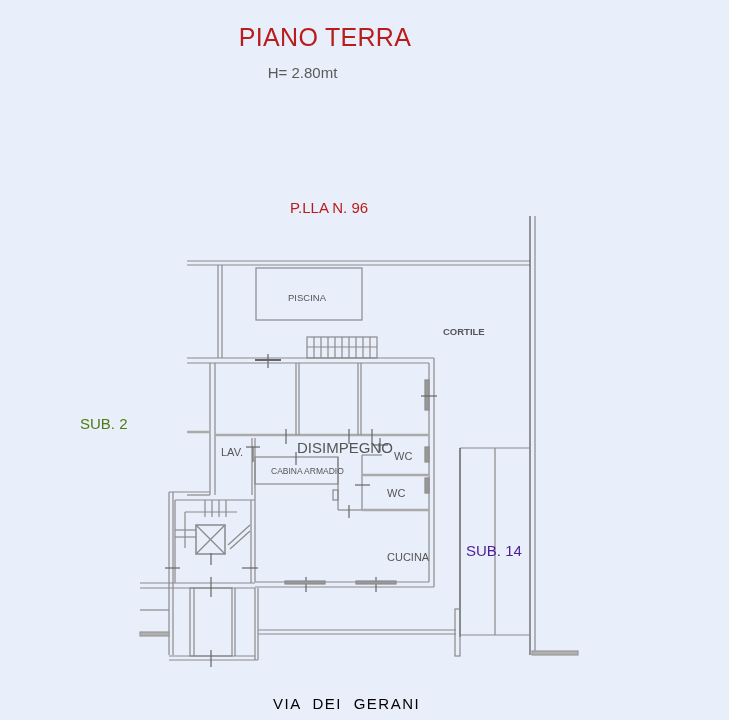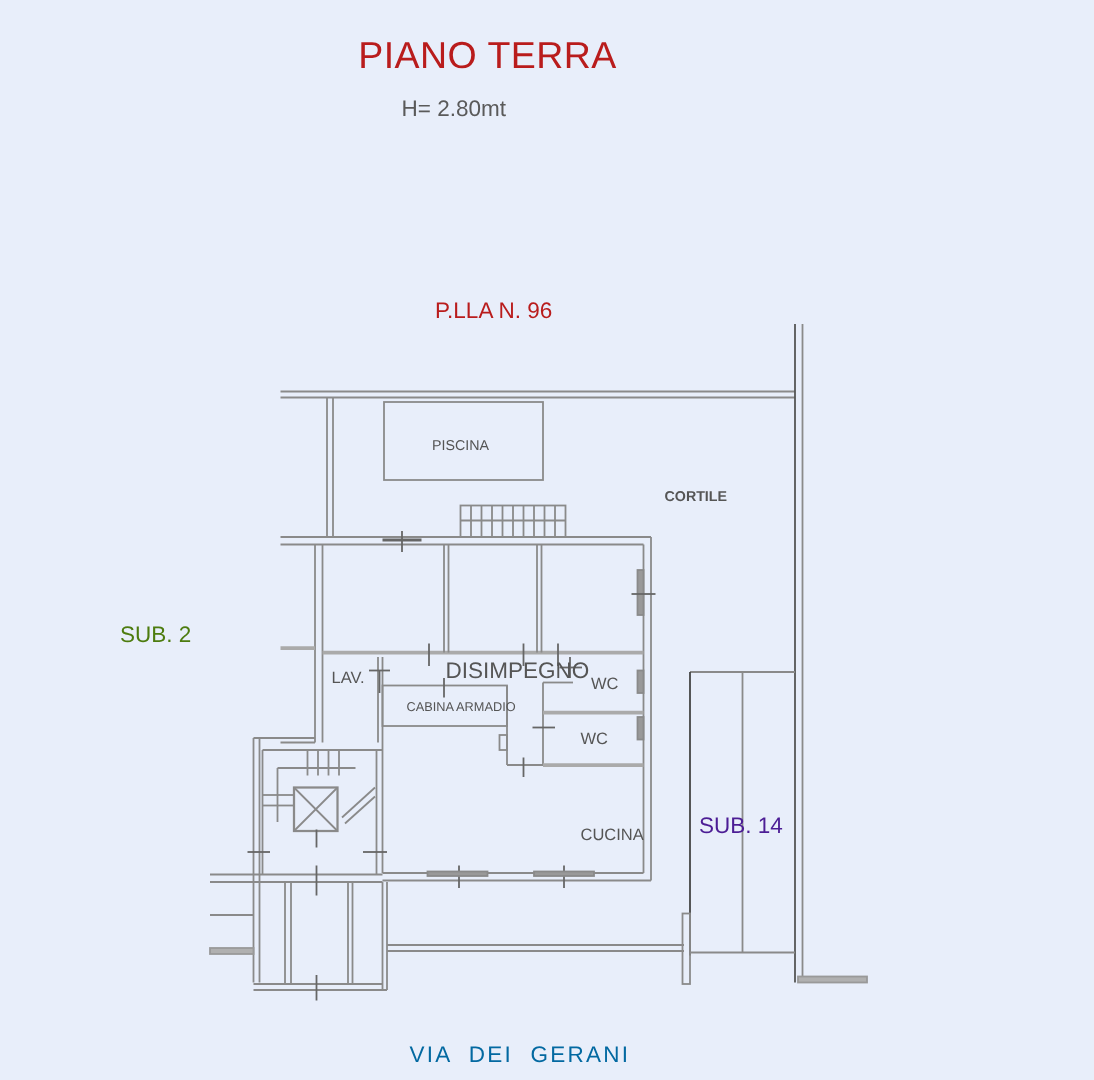--- a/index.html
+++ b/index.html
@@ -10,21 +10,21 @@
       overflow: hidden;
       font-family: "Liberation Sans", sans-serif;
       color: #555;
     }
     .lbl { position: absolute; white-space: nowrap; color: #555; }
     .title { left: 0; width: 650px; text-align: center; top: 23px; font-size: 25px; color: #b91c1c; letter-spacing: 0.3px; }
     .subtitle { left: 0; width: 605px; text-align: center; top: 64px; font-size: 15px; color: #5a5a5a; }
     .plla { left: 290px; top: 199px; font-size: 15px; color: #b91c1c; }
     .sub2 { left: 80px; top: 415px; font-size: 15px; color: #4d7c0f; }
     .sub14 { left: 466px; top: 542px; font-size: 15px; color: #4c1d95; }
-    .via { left: 273px; top: 695px; font-size: 15px; color: #0369a1; letter-spacing: 1.5px; word-spacing: 6px; }
+    .via { left: 273px; top: 695px; font-size: 15px; color: #000000; letter-spacing: 1.5px; word-spacing: 6px; }
     .room { font-size: 9.5px; color: #555; }
     .room.big { font-size: 11px; }
     svg { position: absolute; left: 0; top: 0; }
   </style>
 </head>
 <body>
 
 <svg width="729" height="720" viewBox="0 0 729 720">
   <g fill="none" stroke="#8a8a8a" stroke-width="1.2">
 

